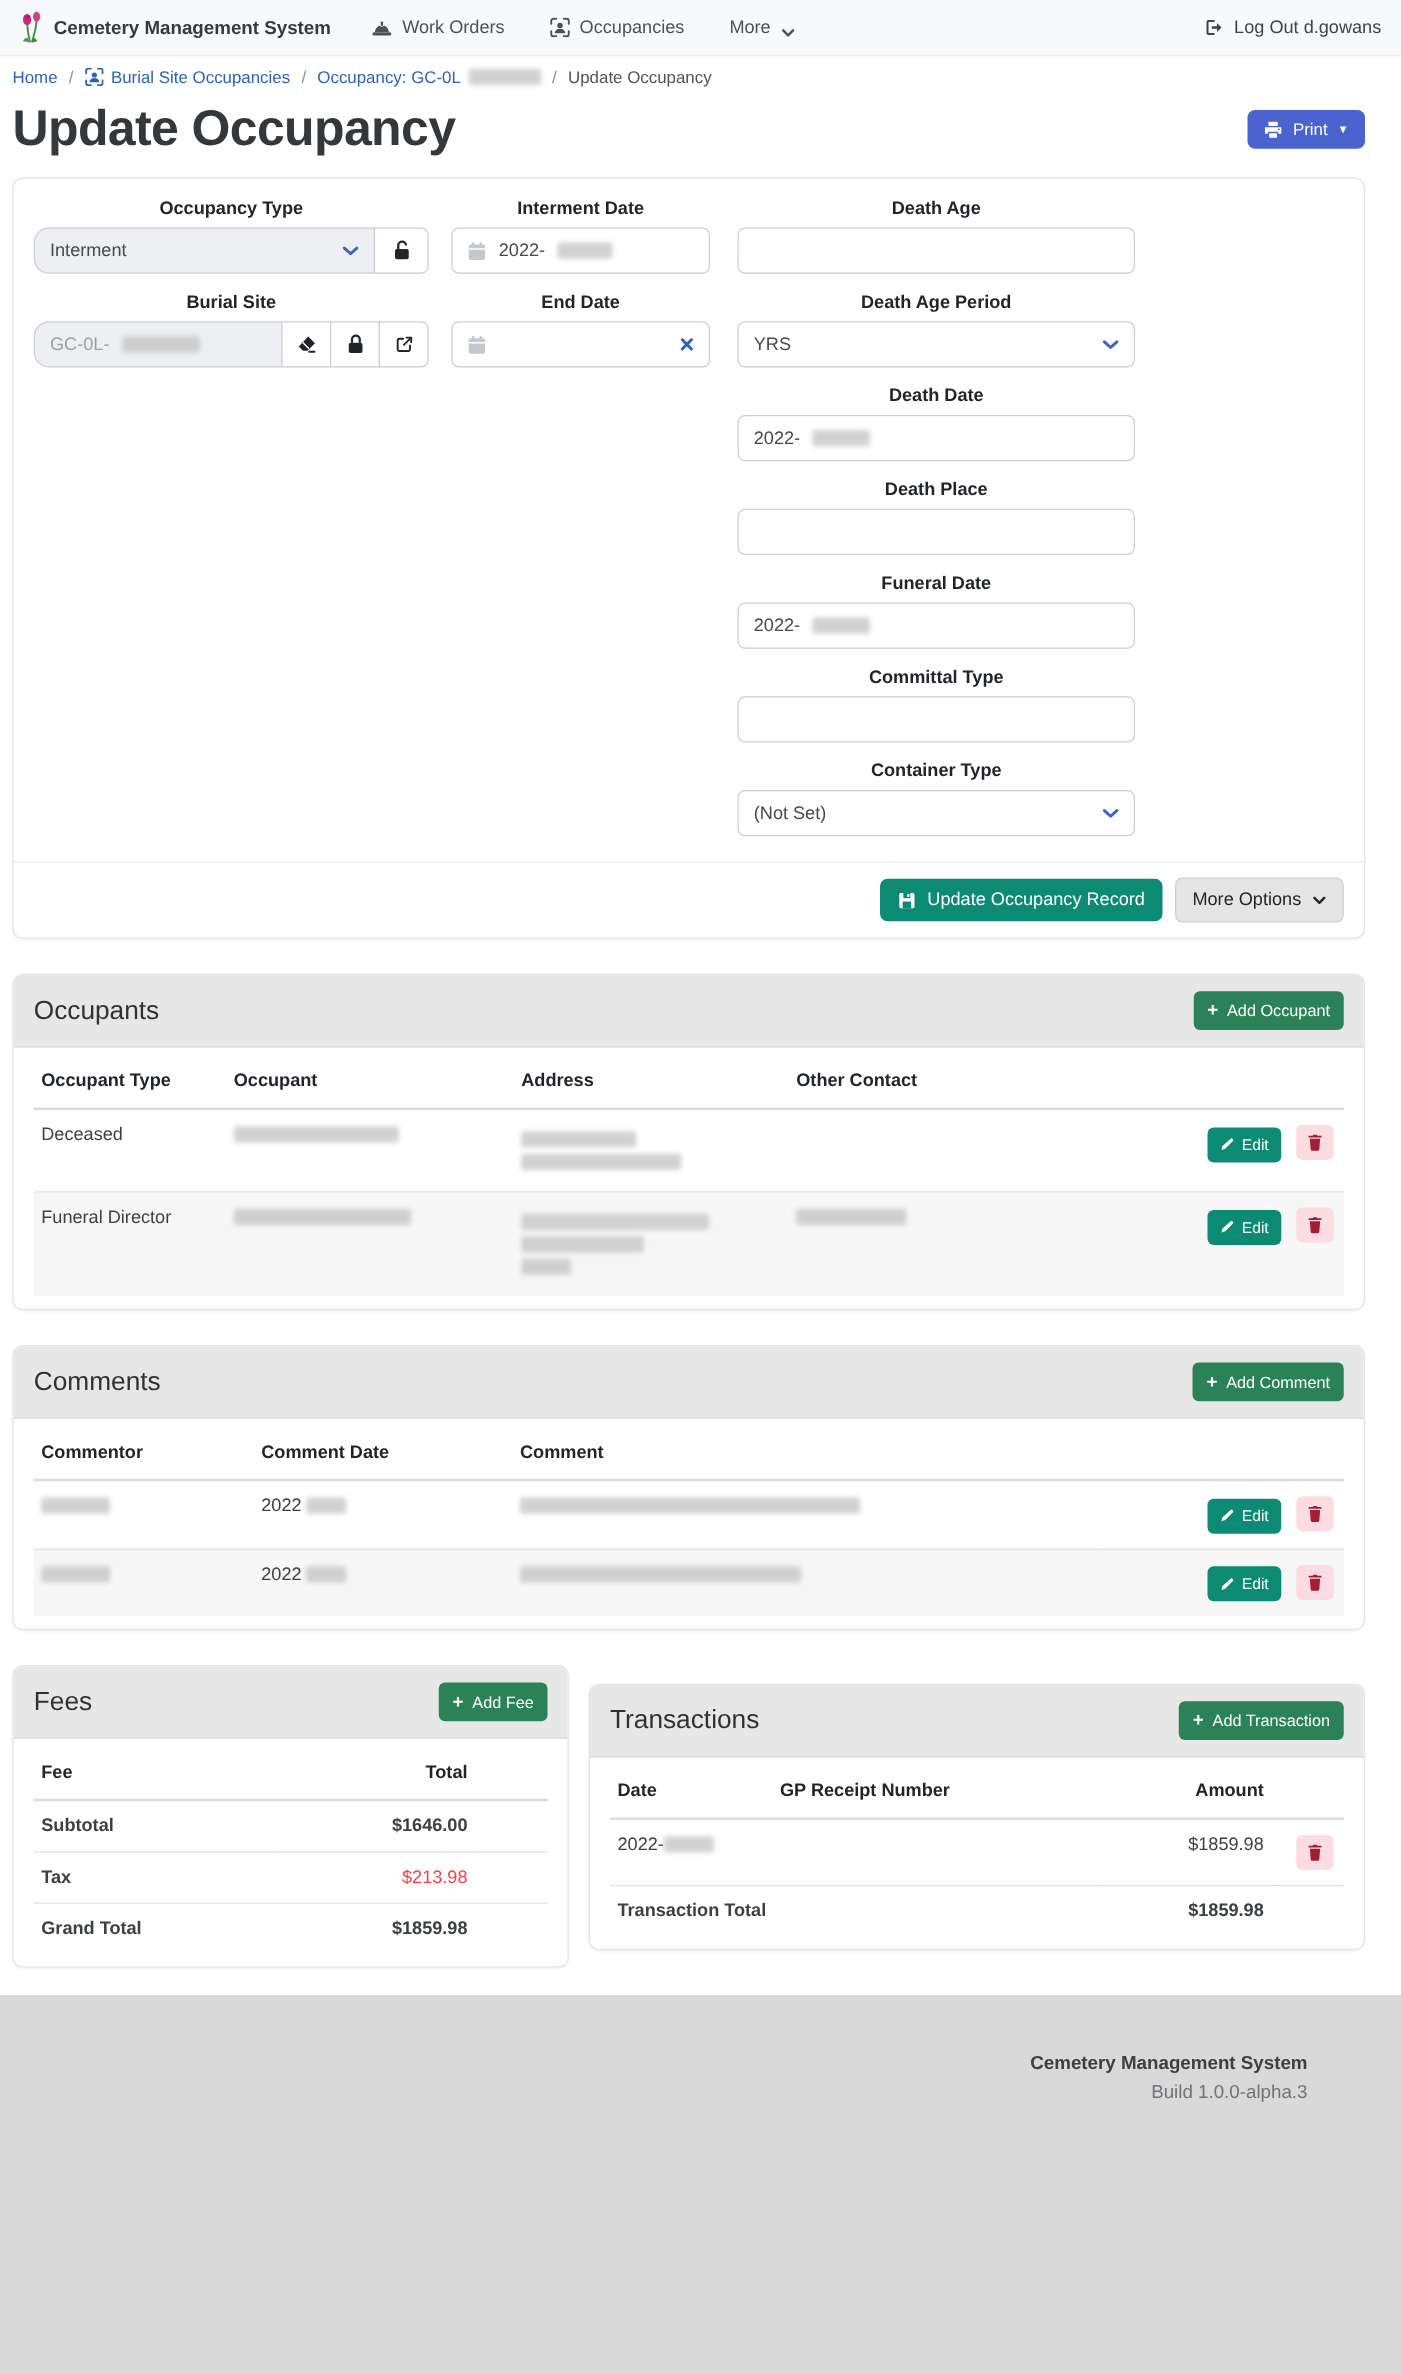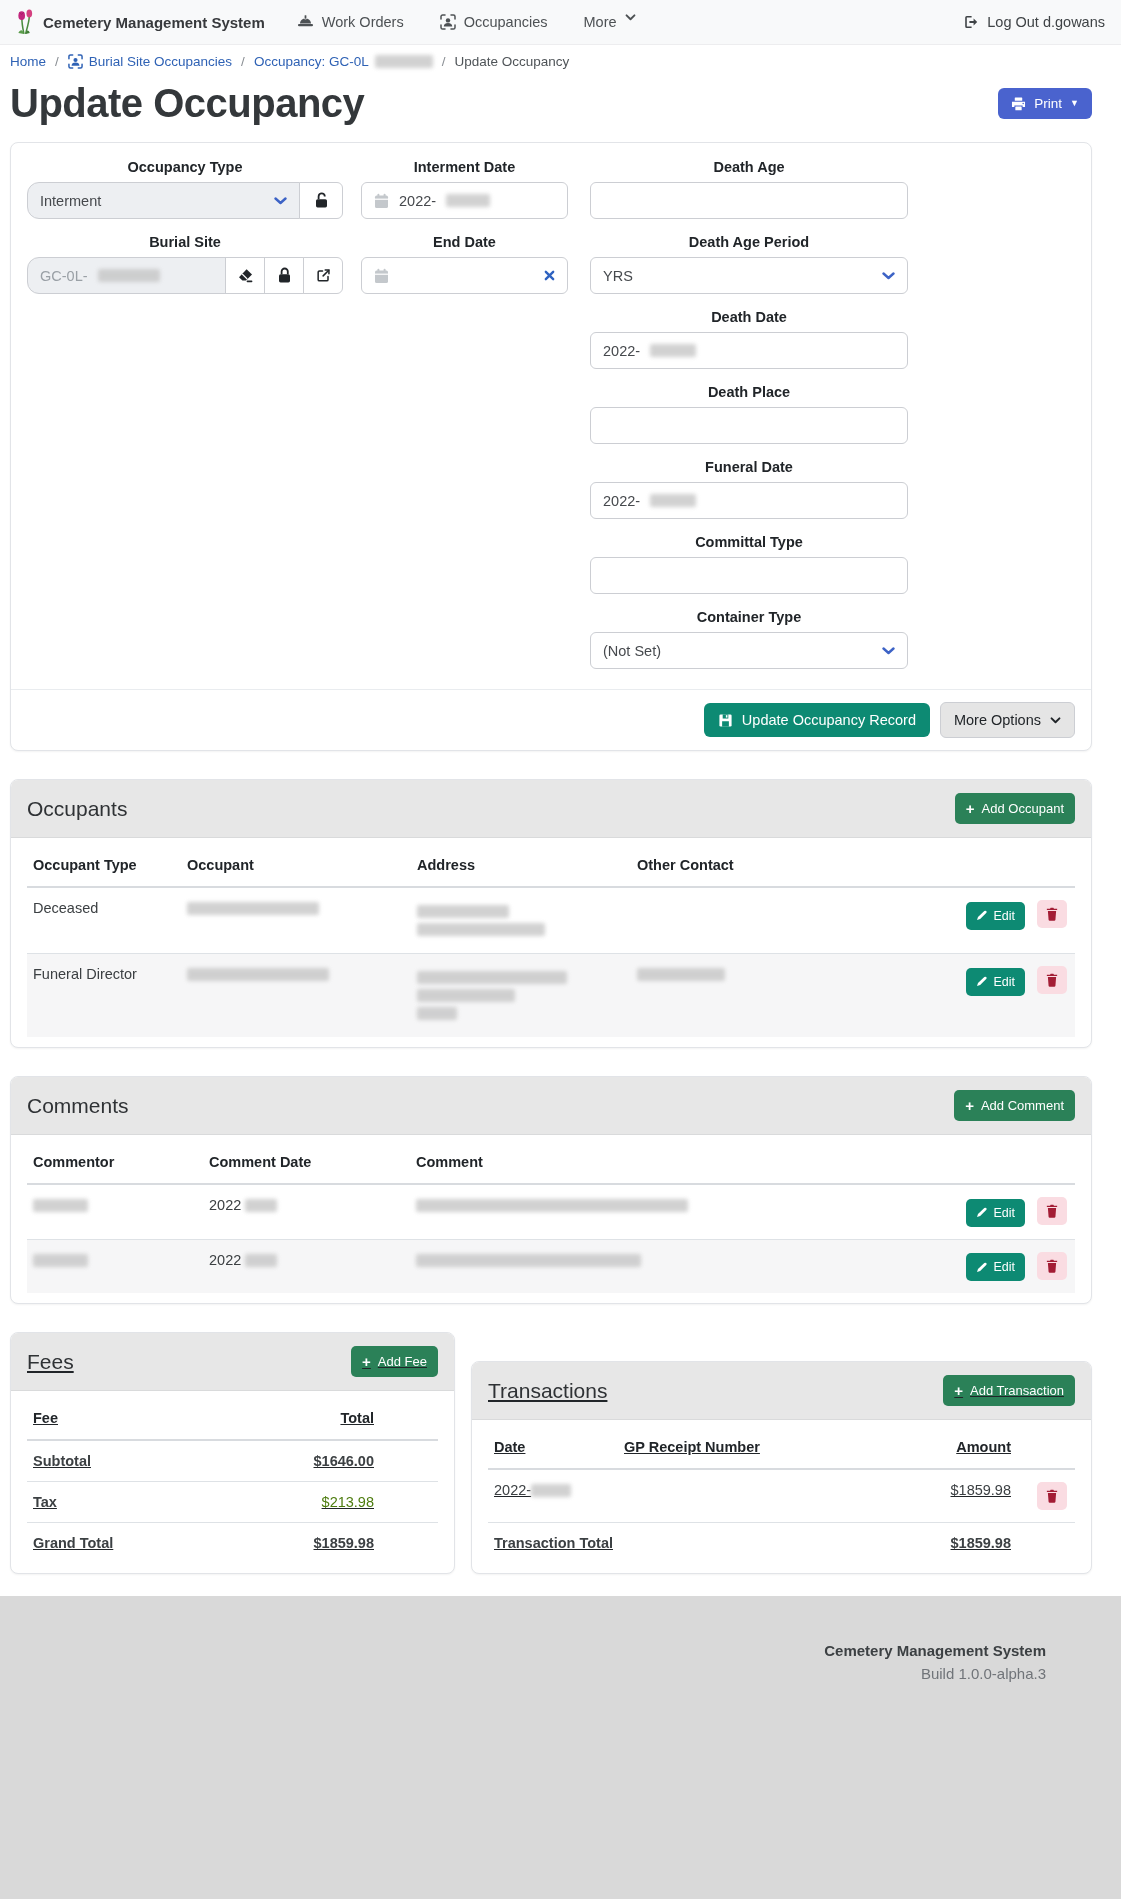--- a/index.html
+++ b/index.html
@@ -13,21 +13,21 @@
   .page { width:1121px; min-height:1899px; display:flex; flex-direction:column; }
 
   
   .navbar {
     height: 45px; background:#f8f9fa; border-bottom:1px solid #ededef;
     display:flex; align-items:center; padding:0 16px; gap:10px;
   }
   .brand-wrap { display:flex; align-items:center; gap:8px; margin-right:22px; cursor:pointer; }
   .brand { font-weight:700; font-size:15px; color:#37393c; }
   .nav-link {
-    display:flex; align-items:flex-start; gap:8px; color:#4d5154; font-size:14.5px;
+    display:flex; align-items:flex-end; gap:8px; color:#4d5154; font-size:14.5px;
     margin-right:26px; cursor:pointer; text-decoration:none;
   }
   .nav-right { margin-left:auto; display:flex; align-items:center; gap:8px; color:#3f4346; cursor:pointer; }
 
   
   .container { width:1082px; margin-left:10px; flex:0 0 auto; }
 
   
   .breadcrumb { display:flex; align-items:center; gap:9px; padding:9px 0 4px 0; font-size:13.5px; }
   .crumb { color:#2f62b5; text-decoration:none; display:flex; align-items:center; gap:6px; cursor:pointer; }
@@ -91,29 +91,29 @@
   th { text-align:left; font-weight:700; padding:13px 8px; border-bottom:2px solid #d8dbdf; color:#212529; }
   td { padding:12px 8px; border-bottom:1px solid #dee2e6; vertical-align:top; color:#3c4043; }
   tr:last-child td { border-bottom:none; }
   th:first-child, td:first-child { padding-left:6px; }
   .striped tbody tr:nth-child(even) { background:#f6f6f7; }
   .cell-actions { text-align:right; white-space:nowrap; }
   .btn-edit { background:#0d8a73; color:#fff; font-size:12.5px; padding:7px 10px; gap:6px; border-radius:5px; }
   .btn-del { background:#fadce2; border-radius:5px; padding:7px 9px; margin-left:8px; }
   .num { text-align:right; }
   .b { font-weight:700; }
-  .val-muted { color:#4d7c0f; }
+  .val-muted { color:#ef4444; }
 
   .occ-table th:nth-child(1){width:152px;} .occ-table th:nth-child(2){width:230px;}
   .occ-table th:nth-child(3){width:220px;} .occ-table th:nth-child(4){width:200px;}
   .com-table th:nth-child(1){width:174px;} .com-table th:nth-child(2){width:207px;}
   .trx-table th:nth-child(1){width:128px;} .trx-table th:nth-child(2){width:262px;}
   .fee-table .action-col, .trx-table .action-col { width:56px; }
 
-  .two-col { display:flex; gap:16px; align-items:flex-end; margin-bottom:0;text-decoration:underline; }
+  .two-col { display:flex; gap:16px; align-items:center; margin-bottom:0; }
   .fees-card { width:445px; }
   .trx-card { width:621px; }
 
   
   .redact {
     display:inline-block; height:13px; background:#c6c6c6; border-radius:2px;
     filter:blur(2px); opacity:.8; vertical-align:-2px;
   }
   .redact.block { display:block; margin:5px 0; }
 

